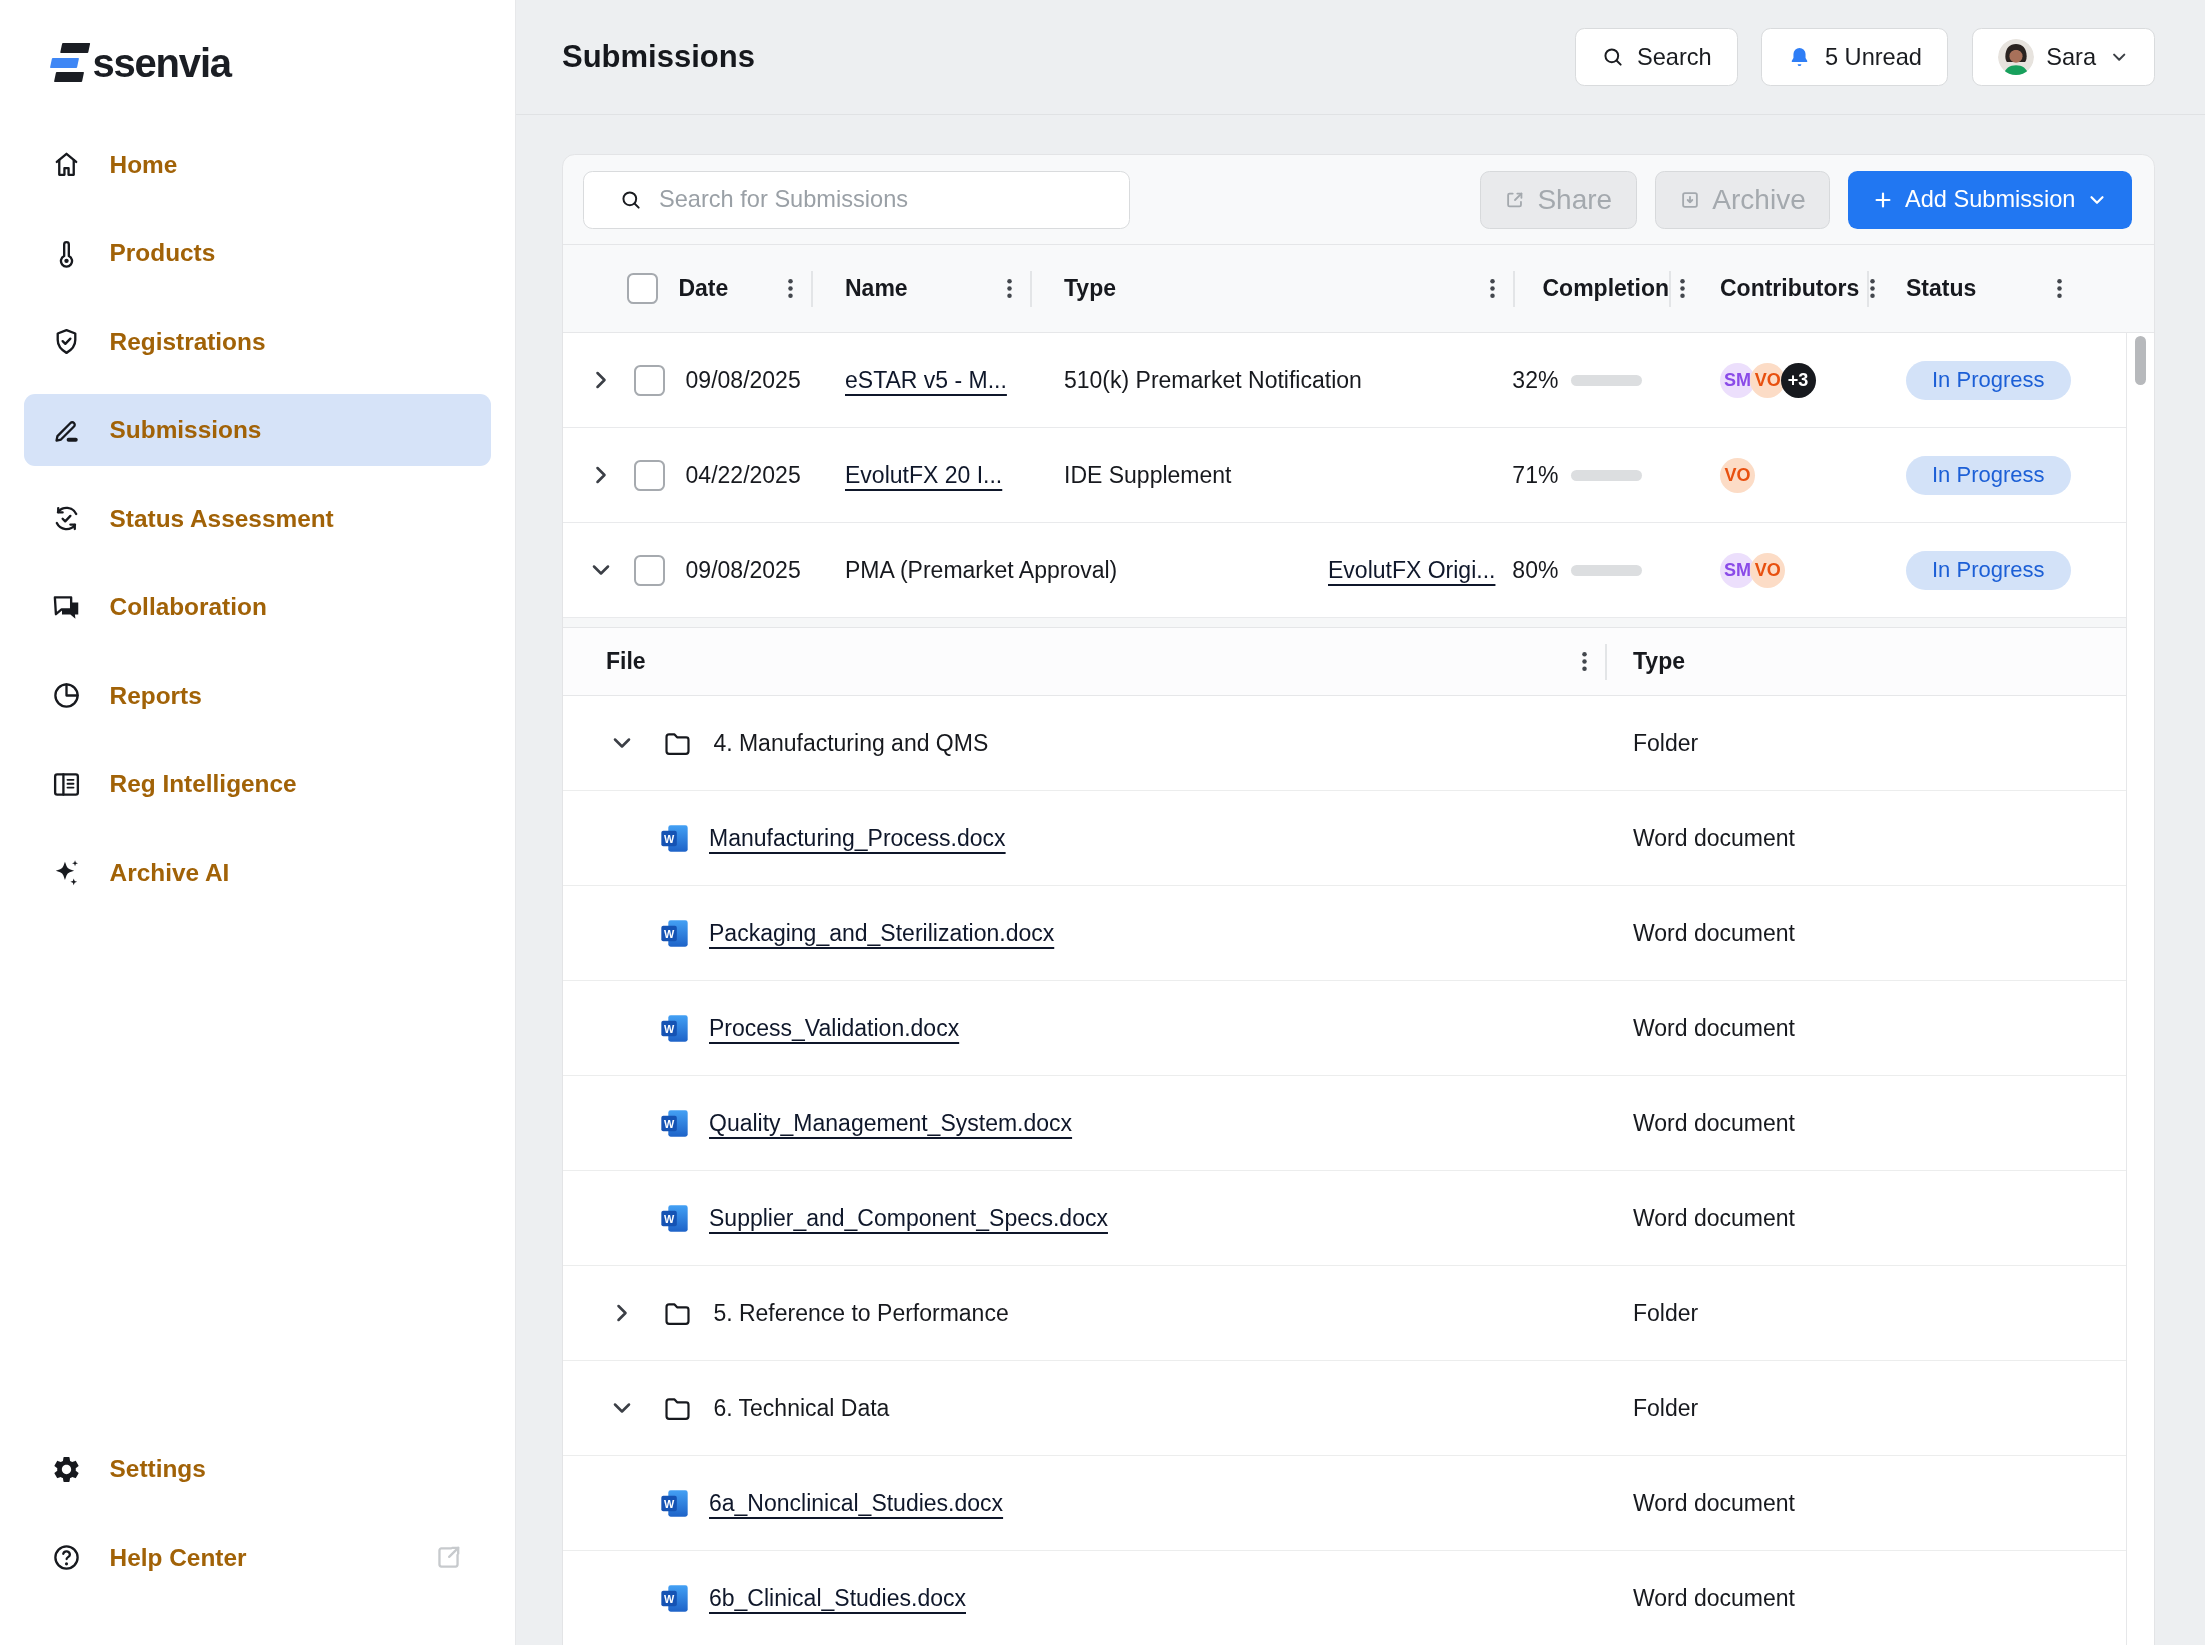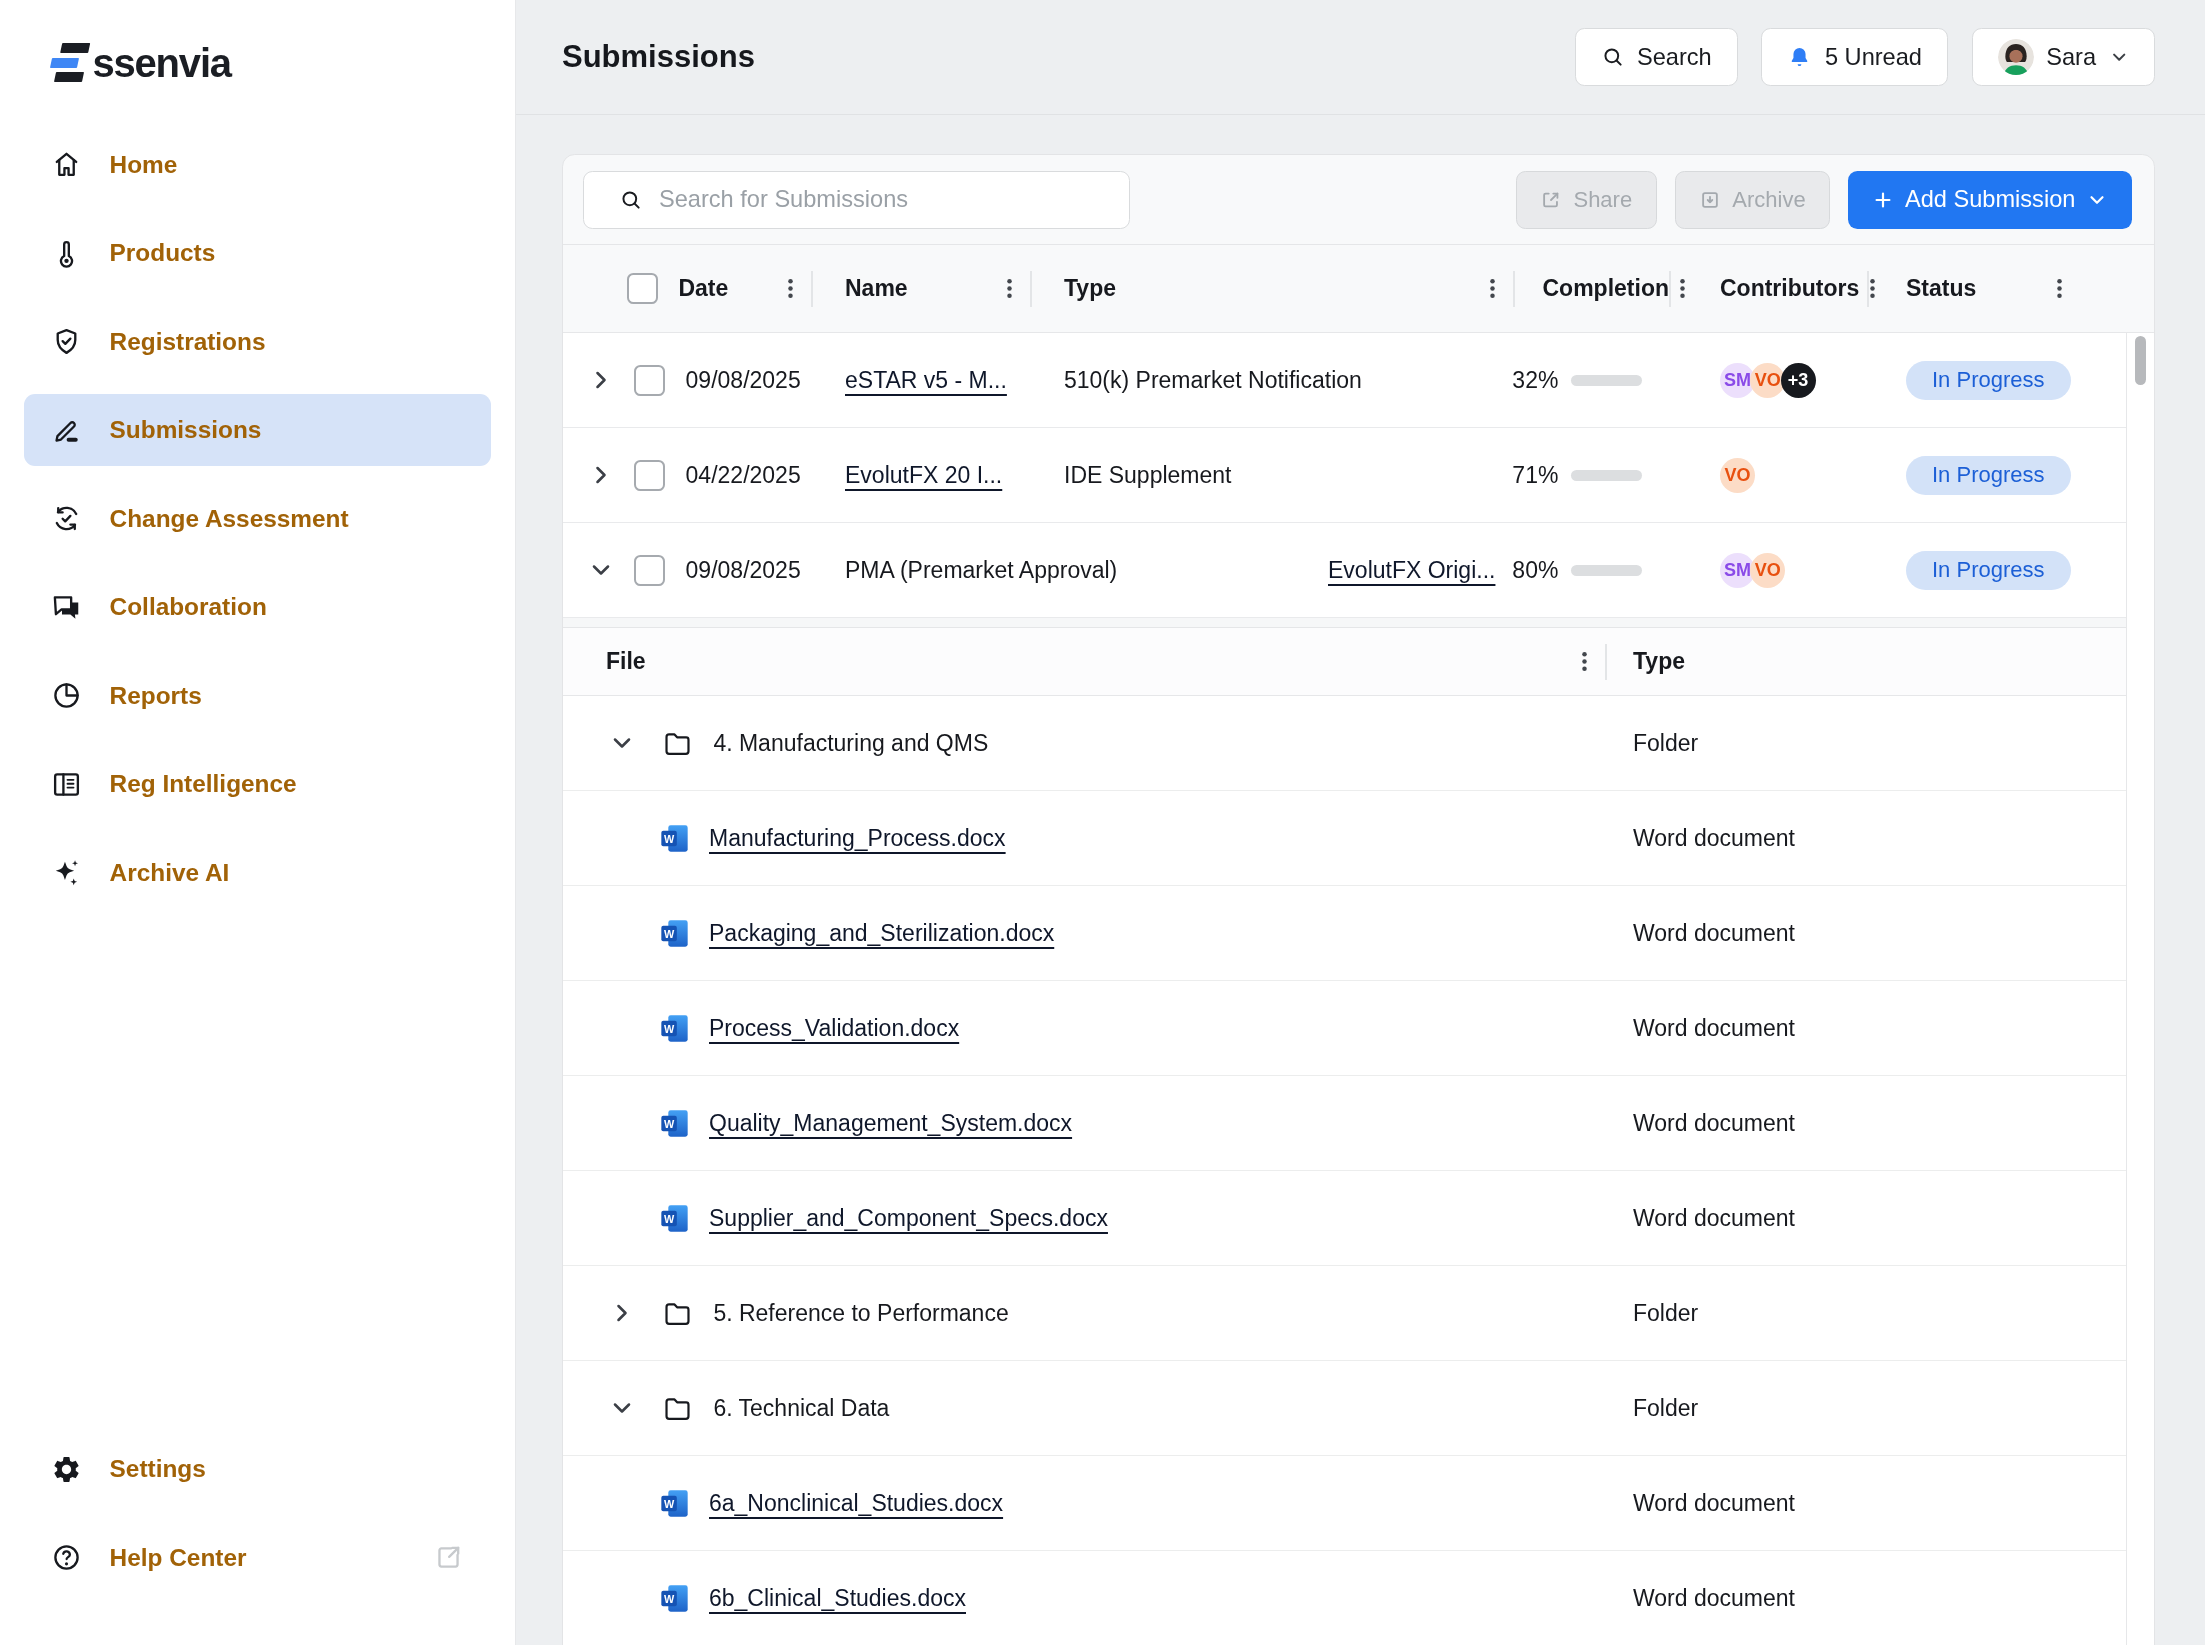--- a/index.html
+++ b/index.html
@@ -52,21 +52,21 @@
   .toolbar{height:90px;flex:0 0 90px;display:flex;align-items:center;padding:0 22px 0 20.4px;
     border-bottom:1.6px solid #e5e6e8;}
   .search-box{width:547px;height:58px;background:#fff;border:1.6px solid #d9dbdd;border-radius:9.4px;
     display:flex;align-items:center;gap:14px;padding:0 35px;}
   .search-box svg{width:23.6px;height:23.6px;stroke-width:2;color:#1a1c20;flex:0 0 23.6px;}
   .search-box input{border:none;outline:none;background:transparent;font-size:23.6px;flex:1;
     font-family:"Liberation Sans",sans-serif;color:#17191e;}
   .search-box input::placeholder{color:#9aa0a6;}
   .tb-right{margin-left:auto;display:flex;align-items:center;gap:18px;}
   .btn-disabled{display:flex;align-items:center;gap:11px;height:58px;padding:0 23.6px;background:#e9eaec;
-    border:1.6px solid #d7d9db;border-radius:9.4px;font-size:22px;font-weight:500;color:#a4a9ae;}
+    border:1.6px solid #d7d9db;border-radius:9.4px;font-size:28px;font-weight:500;color:#a4a9ae;}
   .btn-disabled svg{width:22px;height:22px;stroke-width:2;}
   .btn-primary{display:flex;align-items:center;gap:11px;height:58px;padding:0 23.6px;background:#2177f2;
     border:none;border-radius:9.4px;font-size:23.6px;font-weight:500;color:#fff;cursor:pointer;}
   .btn-primary svg{width:22px;height:22px;stroke-width:2.4;}
 
   
   .thead{height:88px;flex:0 0 88px;display:flex;align-items:center;border-bottom:1.6px solid #e6e7e9;
     font-size:23px;font-weight:700;}
   .hc{display:flex;align-items:center;position:relative;height:100%;}
   .hc::after{content:"";position:absolute;right:0;top:50%;transform:translateY(-50%);
@@ -195,21 +195,21 @@
         <div class="side-item">
           <span class="s-icon">
             <svg class="stroke-ic" viewBox="0 0 24 24">
               <path d="M19.5 8.5A8.3 8.3 0 0 0 5.4 7.1"></path>
               <path d="M5.6 3.9v3.4H9"></path>
               <path d="M4.5 15.5a8.3 8.3 0 0 0 14.1 1.4"></path>
               <path d="M18.4 20.1v-3.4H15"></path>
               <path d="M9 12.2l2 2 4-4.2"></path>
             </svg>
           </span>
-          <span class="s-label">Change Assessment</span>
+          <span class="s-label">Status Assessment</span>
         </div>
         <div class="side-item">
           <span class="s-icon">
             <svg class="stroke-ic" viewBox="0 0 24 24">
               <path fill="currentColor" stroke="none" d="M8.5 8.2h12.6v9.3h-2.6l.4 3.3-3.9-3.3H8.5z"></path>
               <path fill="#ffffff" d="M3 4.2h12.6v9.3H8.2l-4.4 3.7z"></path>
             </svg>
           </span>
           <span class="s-label">Collaboration</span>
         </div>

